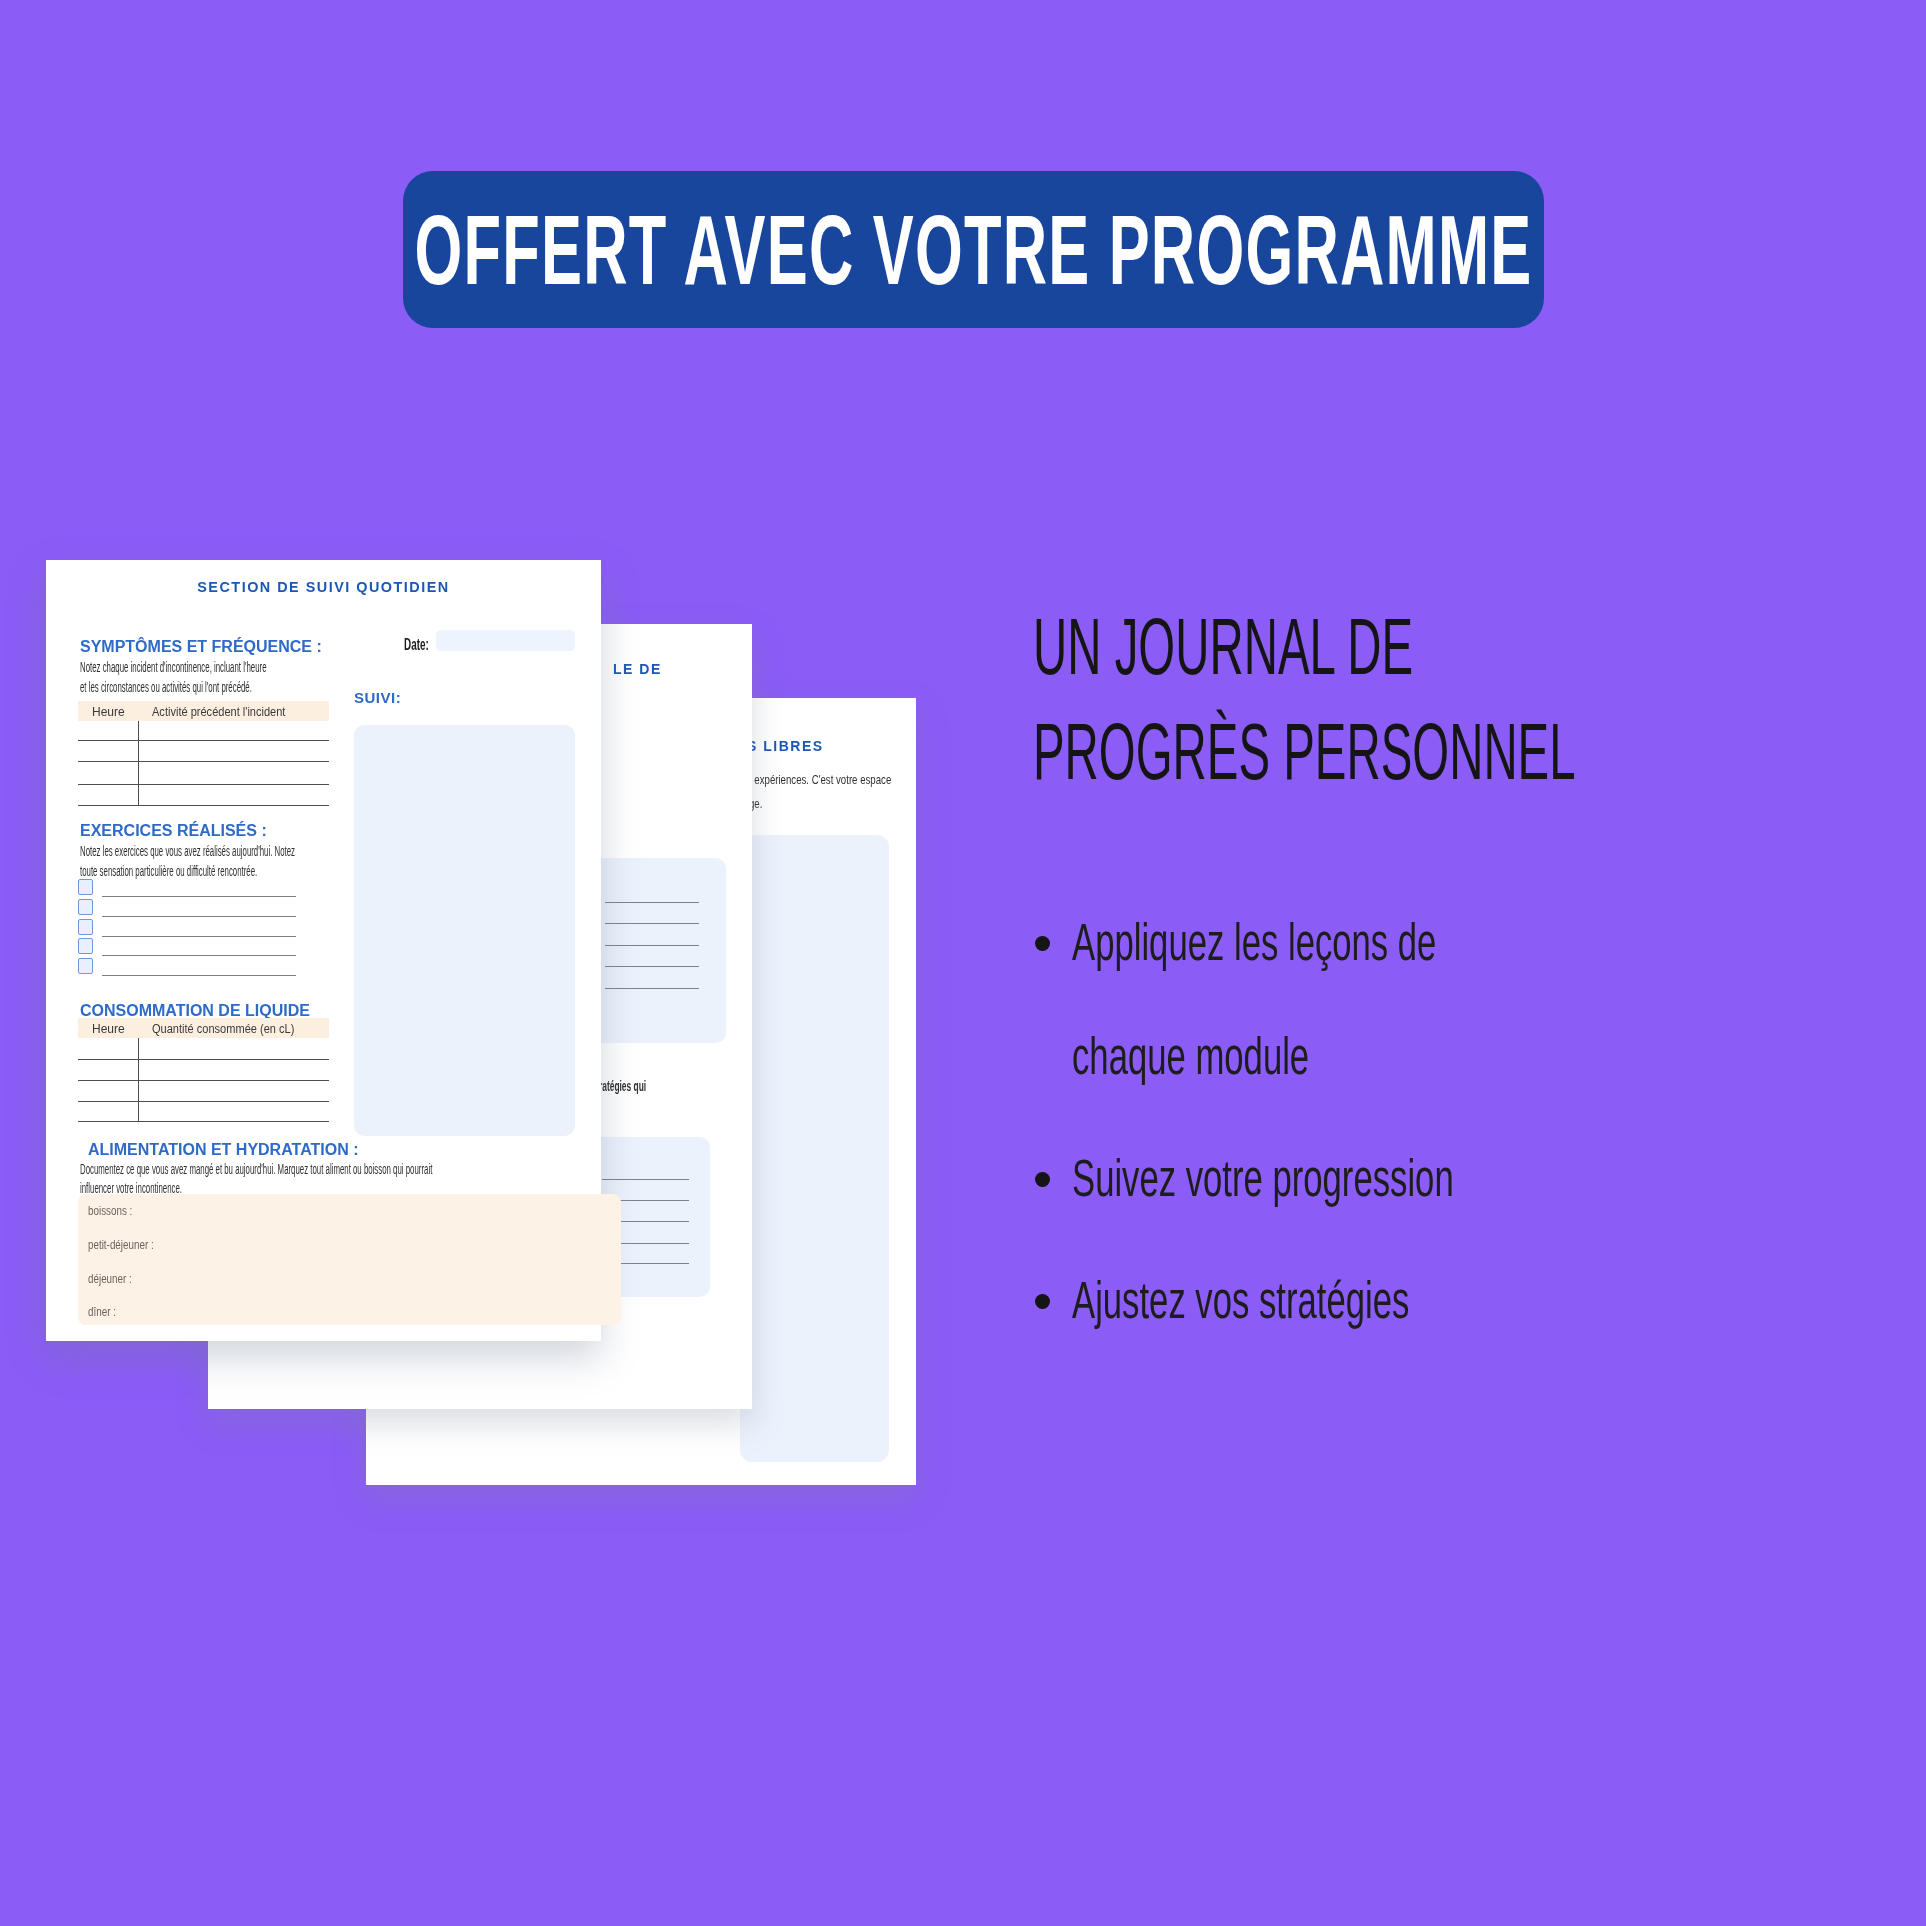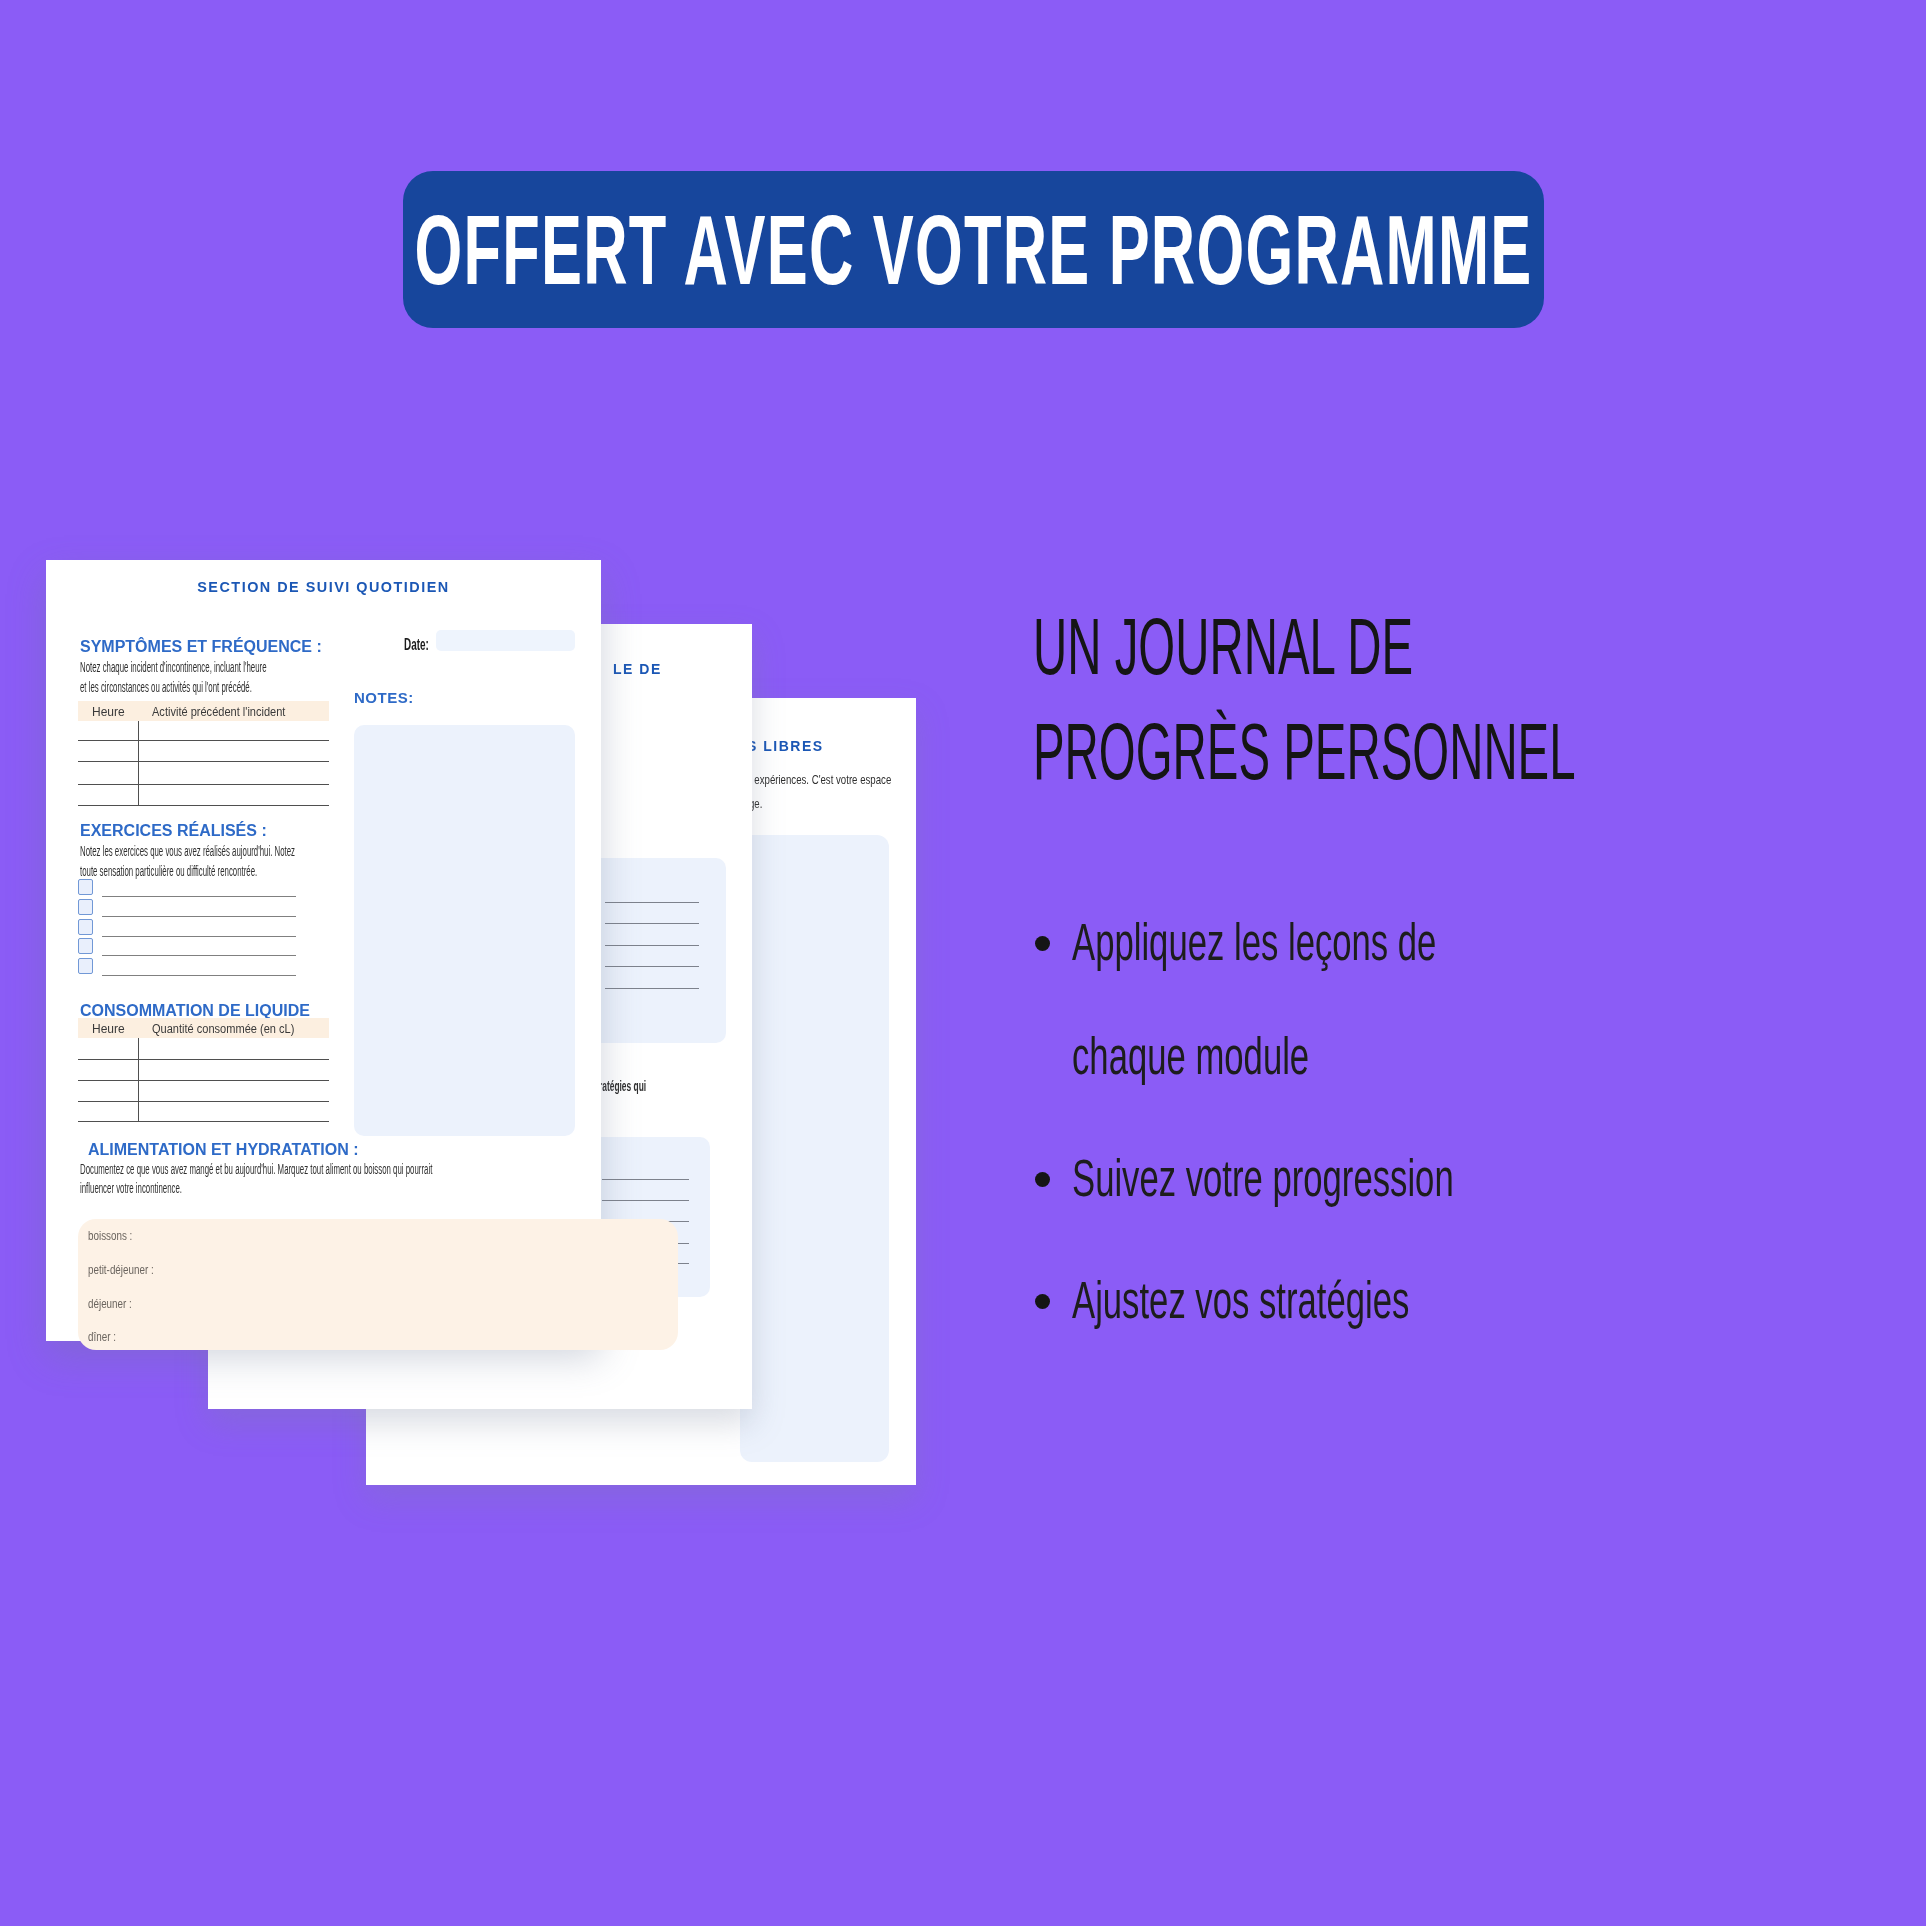--- a/index.html
+++ b/index.html
@@ -40,21 +40,21 @@
   .tbl-h1{left:14px;top:4px;font-size:12px;color:#3a3a3a;white-space:nowrap;}
   .tbl-h2{left:74px;top:4px;font-size:12px;color:#3a3a3a;white-space:nowrap;transform:scaleX(0.92);transform-origin:left top;}
   .t-line{left:0;width:251px;height:0;border-top:1.3px solid #4f4f4f;}
   .t-div{left:60px;top:20px;width:1.3px;height:84px;background:#4f4f4f;}
 
   
   .cb-row{left:0;width:218px;height:20px;}
   .cb{left:0;top:0;width:13px;height:14px;border:1.6px solid #7198d6;background:#e9effc;border-radius:2px;}
   .cb-line{left:24px;top:17px;width:194px;height:0;border-top:1.3px solid #808080;}
 
-  .peach{left:32px;top:634px;width:600px;height:131px;background:#fdf2e6;border-radius:18px;margin-top:25px;}
+  .peach{left:32px;top:634px;width:543px;height:131px;background:#fdf2e6;border-radius:8px;}
   .meal{left:10px;font-size:12px;color:#6a645e;white-space:nowrap;display:inline-block;
         transform:scaleX(0.82);transform-origin:left top;}
 
   .date-label{left:358px;top:76px;font-size:16px;font-weight:700;color:#1d1d1d;white-space:nowrap;
               display:inline-block;transform:scaleX(0.62);transform-origin:left top;}
   .date-box{left:390px;top:70px;width:139px;height:21px;background:#eef4fd;border-radius:5px;}
   .notes-label{left:308px;top:129px;font-size:15px;font-weight:600;color:#2e6ac7;letter-spacing:0.5px;}
   .notes-box{left:308px;top:165px;width:221px;height:411px;background:#ecf2fc;border-radius:10px;}
 
   
@@ -165,21 +165,21 @@
     <div class="cond" style="left:34px;top:621px;">influencer votre incontinence.</div>
     <div class="peach">
       <span class="meal" style="top:10px;">boissons :</span>
       <span class="meal" style="top:44px;">petit-déjeuner :</span>
       <span class="meal" style="top:78px;">déjeuner :</span>
       <span class="meal" style="top:111px;">dîner :</span>
     </div>
 
     <span class="date-label">Date:</span>
     <div class="date-box"></div>
-    <div class="notes-label">NOTES:</div>
+    <div class="notes-label">SUIVI:</div>
     <div class="notes-box"></div>
   </div>
 
   <div class="rp-heading">
     <div class="rp-line">UN JOURNAL DE</div>
     <div class="rp-line rp-line2">PROGRÈS PERSONNEL</div>
   </div>
 
   <ul class="bullets">
     <li>

